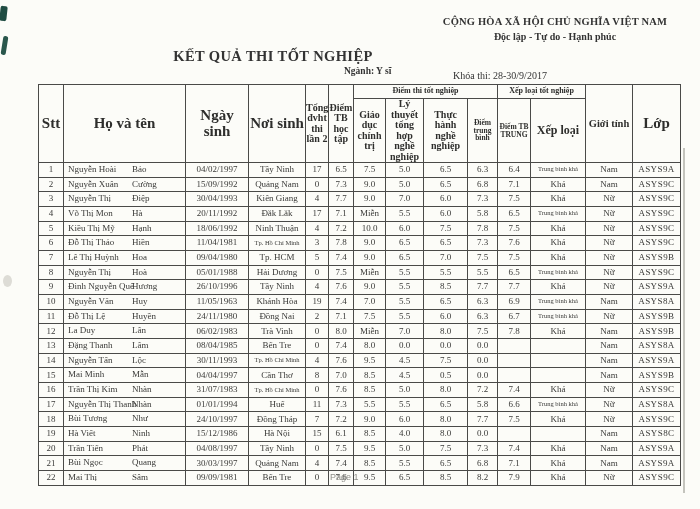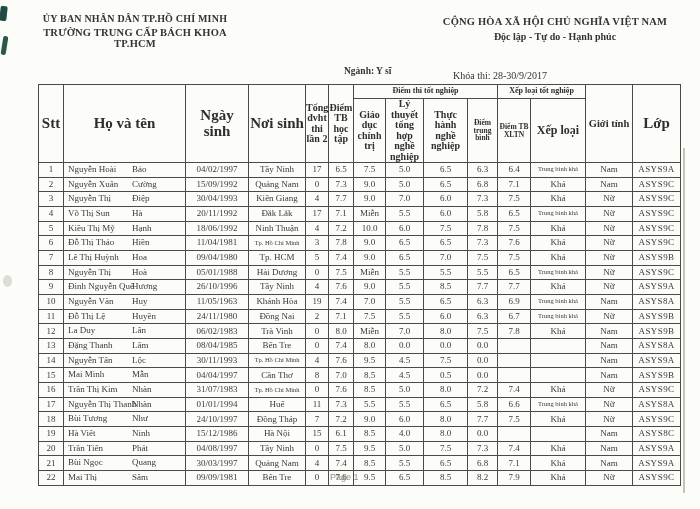--- a/index.html
+++ b/index.html
@@ -48,30 +48,27 @@
 </head>
 <body>
 
 <div class="sheet">
 
   <div class="mark-a"></div>
   <div class="mark-b"></div>
   <div class="smudge"></div>
   <div class="scan-line"></div>
 
-  <div class="org-block">
-    <div class="org-line1">ỦY BAN NHÂN DÂN TP.HỒ CHÍ MINH</div>
-    <div class="org-line2">TRƯỜNG TRUNG CẤP BÁCH KHOA TP.HCM</div>
-  </div>
 
   <div class="nat-block">
     <div class="nat-line1">CỘNG HÒA XÃ HỘI CHỦ NGHĨA VIỆT NAM</div>
     <div class="nat-line2">Độc lập - Tự do - Hạnh phúc</div>
   </div>
 
+  <div class="doc-title">KẾT QUẢ THI TỐT NGHIỆP</div>
   <div class="major">Ngành: Y sĩ</div>
   <div class="session">Khóa thi: 28-30/9/2017</div>
 
   <div class="tbl-wrap">
     <table>
       <colgroup>
         <col style="width:25px">
           <col style="width:122px">
           <col style="width:63px">
         <col style="width:57px">
@@ -97,21 +94,21 @@
           <th colspan="4" class="h-group">Điểm thi tốt nghiệp</th>
           <th colspan="2" class="h-group">Xếp loại tốt nghiệp</th>
           <th rowspan="2" class="h-big" style="font-size:10.5px">Giới tính</th>
           <th rowspan="2" class="h-big">Lớp</th>
         </tr>
         <tr>
           <th class="h-sm">Giáo dục chính trị</th>
           <th class="h-sm">Lý thuyết tổng hợp nghề nghiệp</th>
           <th class="h-sm">Thực hành nghề nghiệp</th>
           <th class="h-sm" style="font-size:7.5px">Điểm trung bình</th>
-          <th class="h-sm" style="font-size:7.5px">Điểm TB XLTN</th>
+          <th class="h-sm" style="font-size:7.5px">Điểm TB TRUNG</th>
           <th class="h-mid">Xếp loại</th>
         </tr>
       </thead>
       <tbody>
           <tr>
             <td>1</td>
             <td class="c-name">
               <span class="surname">Nguyễn Hoài</span>
               <span class="given">Bảo</span>
             </td>
@@ -162,21 +159,21 @@
             <td>6.0</td>
             <td>7.3</td>
             <td>7.5</td>
             <td>Khá</td>
             <td>Nữ</td>
             <td class="c-class">ASYS9C</td>
           </tr>
           <tr>
             <td>4</td>
             <td class="c-name">
-              <span class="surname">Võ Thị Sun</span>
+              <span class="surname">Võ Thị Mon</span>
               <span class="given">Hà</span>
             </td>
             <td>20/11/1992</td>
             <td>Đắk Lắk</td>
             <td>17</td>
             <td>7.1</td>
             <td>Miễn</td>
             <td>5.5</td>
             <td>6.0</td>
             <td>5.8</td>

